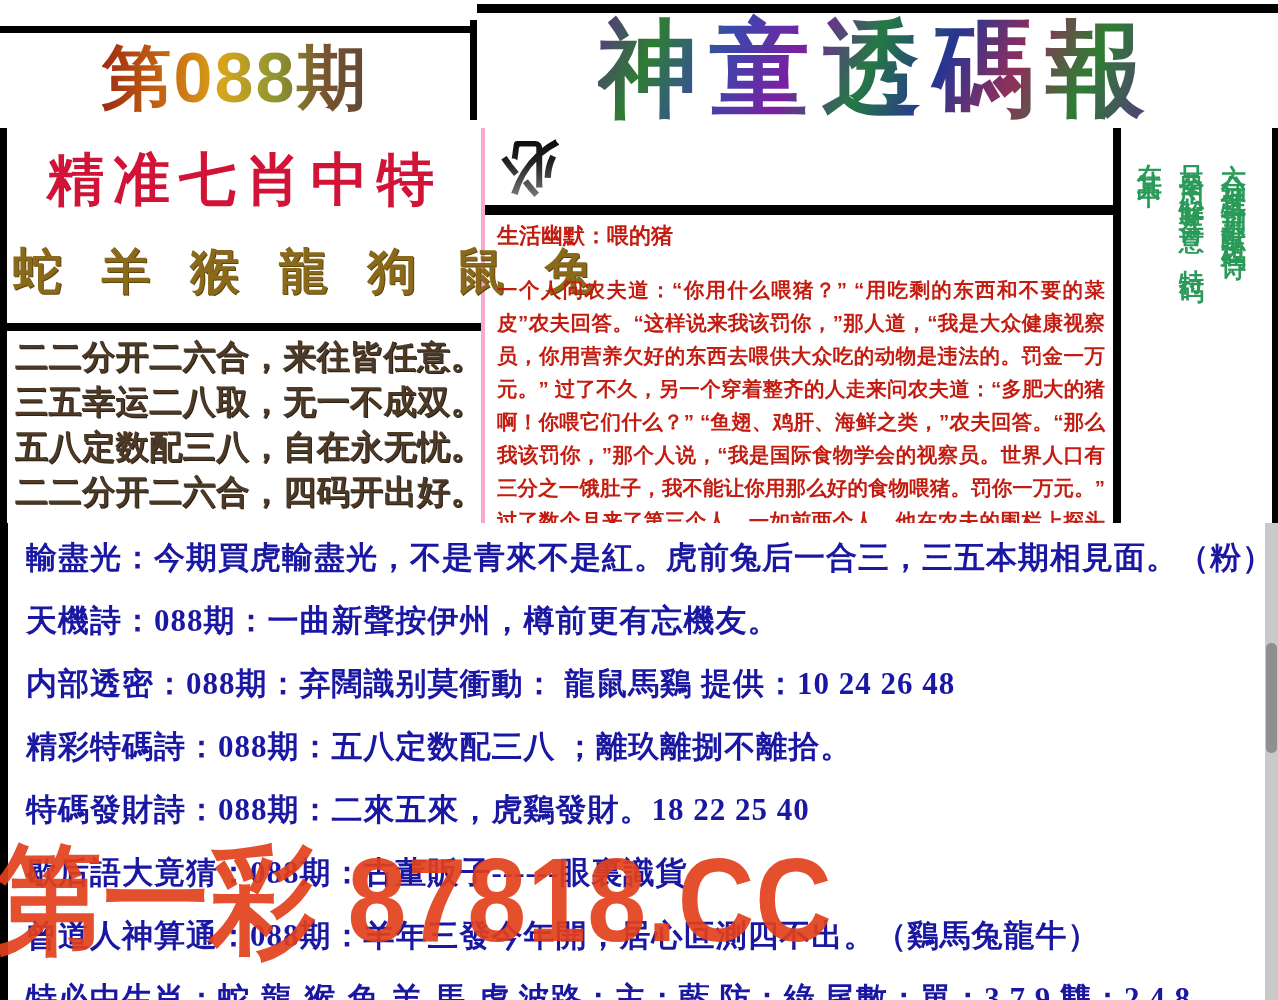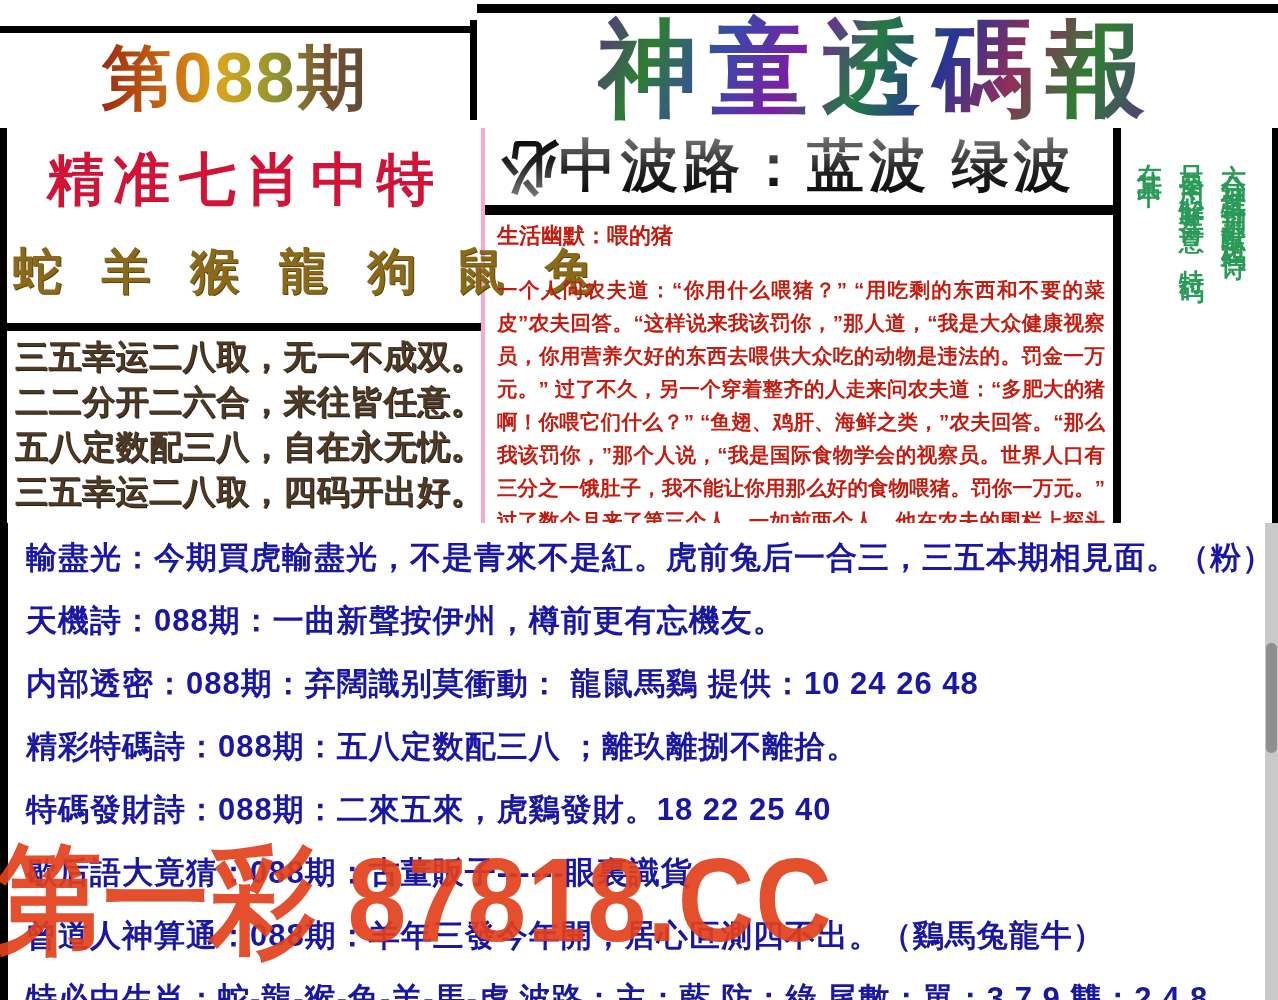--- a/index.html
+++ b/index.html
@@ -48,21 +48,21 @@
   
   .col-right { width:162px; border-left:8px solid #000; border-right:3px solid #000; padding:16px 4px 6px 4px; }
   .vert-text { writing-mode:vertical-rl; height:100%; color:#2a9a58; font-size:25px; font-weight:700; }
   .vcol { letter-spacing:9px; margin:0 9px; }
 
   .big-bar { height:17px; background:#000; }
 
   
   .bottom { position:relative; flex:1; padding:14px 0 0 26px; background:#fff; }
   .left-strip { position:absolute; left:0; top:0; bottom:0; width:8px; background:#000; }
-  .bline { font-family:Liberation Sans, sans-serif; font-size:31px; font-weight:700;
+  .bline { font-family:Liberation Serif, serif; font-size:31px; font-weight:700;
     color:#1a18a2; margin-bottom:21px; white-space:nowrap; letter-spacing:1px; }
   .watermark { position:absolute; left:-4px; top:298px; font-size:106px; font-weight:900;
     color:rgba(226,64,28,0.92); white-space:nowrap; letter-spacing:1px;
     transform:scaleY(1.12); transform-origin:top left; z-index:4; }
   .scrollbar { position:absolute; right:0; top:0; bottom:0; width:13px; background:#c9c9c9; }
   .scroll-thumb { position:absolute; right:1px; top:120px; width:11px; height:110px; background:#8f8f8f; border-radius:5px; }
 </style>
 </head>
 <body>
 
@@ -81,31 +81,30 @@
   </div>
   <div class="header-bar"></div>
 
   <div class="main">
 
     <div class="col-left">
       <div class="headline">精准七肖中特</div>
       <div class="zodiacs">蛇 羊 猴 龍 狗 鼠 兔</div>
       <div class="sep-bar"></div>
       <div class="poem">
+        <div class="poem-line">二二分开二六合，来往皆任意。</div>
         <div class="poem-line">三五幸运二八取，无一不成双。</div>
-        <div class="poem-line">二二分开二六合，来往皆任意。</div>
         <div class="poem-line">五八定数配三八，自在永无忧。</div>
-        <div class="poem-line">三五幸运二八取，四码开出好。</div>
+        <div class="poem-line">二二分开二六合，四码开出好。</div>
       </div>
     </div>
 
     <div class="col-mid">
       <div class="wave-header">
         <span class="wave-text flip">必</span>
-          <span class="wave-text">中波路：蓝波 绿波</span>
       </div>
       <div class="mid-bar"></div>
       <div class="humor">
         <div class="humor-title">生活幽默：喂的猪</div>
         <div class="humor-body">一个人问农夫道：“你用什么喂猪？” “用吃剩的东西和不要的菜皮”农夫回答。“这样说来我该罚你，”那人道，“我是大众健康视察员，你用营养欠好的东西去喂供大众吃的动物是违法的。罚金一万元。” 过了不久，另一个穿着整齐的人走来问农夫道：“多肥大的猪啊！你喂它们什么？” “鱼翅、鸡肝、海鲜之类，”农夫回答。“那么我该罚你，”那个人说，“我是国际食物学会的视察员。世界人口有三分之一饿肚子，我不能让你用那么好的食物喂猪。罚你一万元。” 过了数个月来了第三个人。一如前两个人，他在农夫的围栏上探头问道：“你用什么喂猪？” “老弟，”农夫回答，“现在我每天给它们十块钱，它们想吃什么就自己买什么。”</div>
       </div>
     </div>
 
     <div class="col-right">
       <div class="vert-text">

